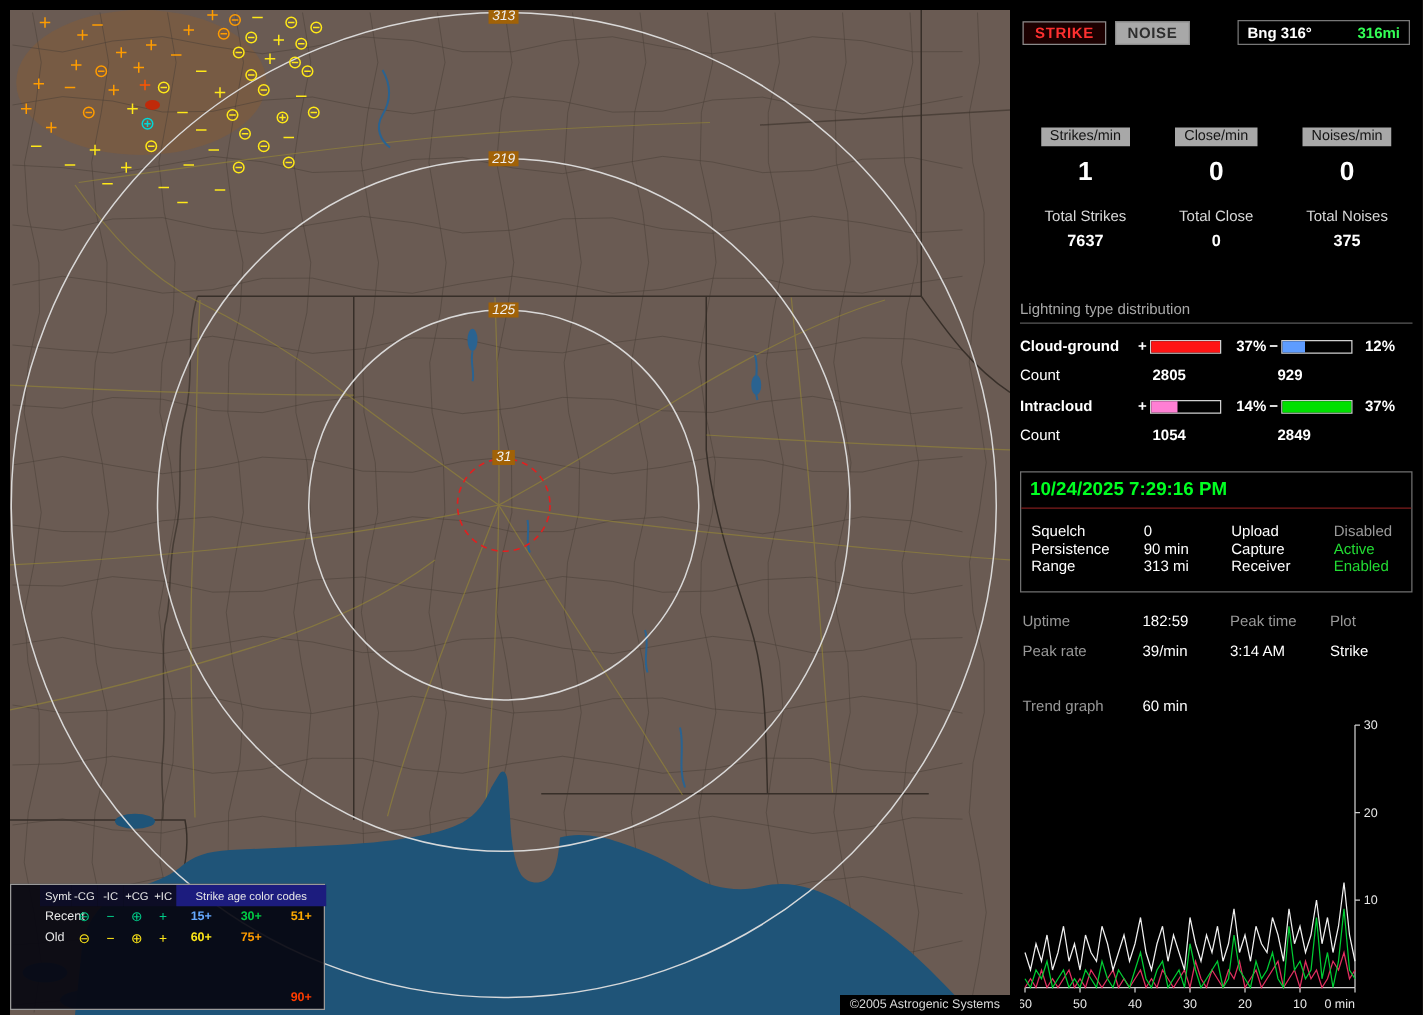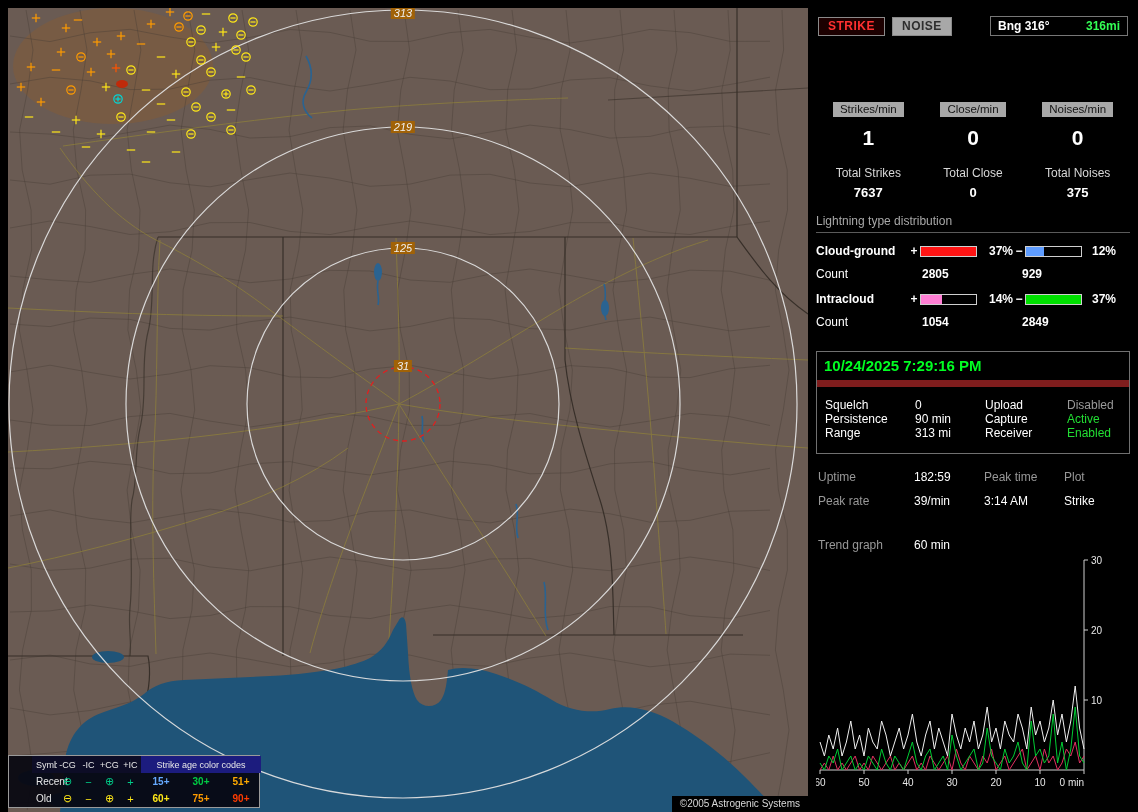--- a/index.html
+++ b/index.html
@@ -39,32 +39,32 @@
   .bng-value { color:#33ff55; }
 
   .rates { display:grid; grid-template-columns:1fr 1fr 1fr; margin-top:24px; text-align:center; }
   .rate-label { display:inline-block; background:#a8a8a8; color:#141414; padding:1px 7px 2px; font-size:11.5px;margin-top:42px; }
   .rate-value { font-size:21px; font-weight:bold; margin-top:9px; }
 
   .totals { display:grid; grid-template-columns:1fr 1fr 1fr; margin-top:16px; text-align:center; }
   .total-label { color:#d8d8d8; }
   .total-value { font-weight:bold; margin-top:5px; font-size:13px; }
 
-  .dist-title { color:#a8a8a8; margin-top:14px; padding-bottom:4px; border-bottom:1px solid #5a5a5a; }
+  .dist-title { color:#a8a8a8; margin-top:40px; padding-bottom:4px; border-bottom:1px solid #5a5a5a; }
   .dist-row { display:grid; grid-template-columns:92px 12px 57px 36px 12px 57px 34px; align-items:center; margin-top:11px; }
   .dist-label { font-weight:bold; }
   .sign { text-align:center; font-weight:bold; }
   .bar { height:11px; border:1px solid #cfcfcf; background:#000; }
   .bar .fill { height:100%; }
   .pct { font-weight:bold; text-align:right; }
   .count-row { display:grid; grid-template-columns:92px 100px auto; margin-top:9px; }
   .count-val { font-weight:bold; padding-left:14px; }
 
   .datetime-box { border:1px solid #707070; margin-top:22px; }
-  .datetime { color:#00ff22; font-weight:bold; font-size:15px; padding:5px 7px 6px; border-bottom:7px solid #7f1d1d; }
+  .datetime { color:#00ff22; font-weight:bold; font-size:15px; padding:5px 7px 6px; border-bottom:1px solid #7f1d1d; }
   .status-grid { display:grid; grid-template-columns:90px 70px 82px auto; padding:11px 8px 13px; }
   .dim { color:#9a9a9a; }
   .green { color:#22dd33; }
 
   .stats-grid { display:grid; grid-template-columns:96px 70px 80px auto; row-gap:10px; margin-top:16px; padding-left:2px; }
   .glabel { color:#989898; }
   .trend-row { display:grid; grid-template-columns:96px auto; margin-top:30px; padding-left:2px; }
 </style>
 </head>
 <body>
@@ -293,21 +293,21 @@
       <span class="lg-age" style="color: rgb(0, 204, 68);">30+</span>
       <span class="lg-age" style="color: rgb(255, 170, 0);">51+</span>
 
       <span class="lg-left">Old</span>
       <span class="lg-sym" style="color: rgb(255, 232, 24);">⊖</span>
       <span class="lg-sym" style="color: rgb(255, 232, 24);">−</span>
       <span class="lg-sym" style="color: rgb(255, 232, 24);">⊕</span>
       <span class="lg-sym" style="color: rgb(255, 232, 24);">+</span>
       <span class="lg-age" style="color: rgb(255, 232, 24);">60+</span>
       <span class="lg-age" style="color: rgb(255, 156, 0);">75+</span>
-      <span class="lg-age" style="color: rgb(255, 60, 0);">90+</span>
+      <span class="lg-age" style="color: rgb(255, 60, 0); margin-top: 48px;">90+</span>
     </div>
 
     <div class="copyright">©2005 Astrogenic Systems</div>
   </div>
 
   <div class="panel">
 
     <div class="btn-row">
       <div class="btn strike-btn">STRIKE</div>
       <div class="btn noise-btn">NOISE</div>

